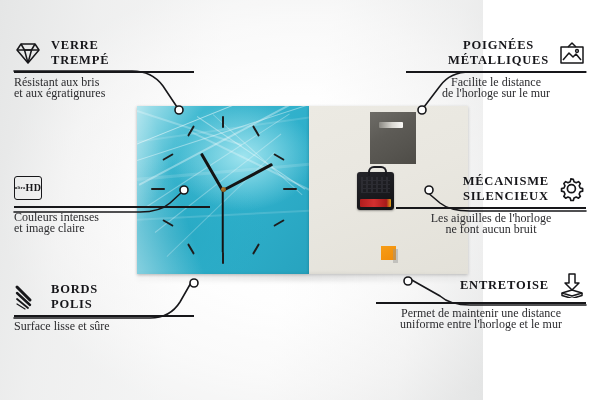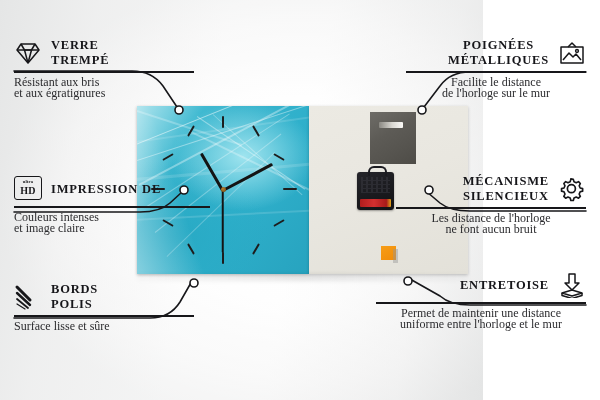--- a/index.html
+++ b/index.html
@@ -95,21 +95,21 @@
   }
   .rule{height:1.6px;background:#17171a;margin:4px 0 4px;}
   .cdesc{
     font-family:"Liberation Serif", serif;
     font-size:12px;line-height:11.6px;color:#2b2b2e;
   }
   .icon{width:28px;height:26px;flex:0 0 28px;display:block;}
   .icon svg{display:block;width:28px;height:26px;}
   .hdbox{
     width:26px;height:22px;border:1.5px solid #17171a;border-radius:3px;
-    display:flex;flex-direction:column;align-items:center;justify-content:center;
+    display:flex;flex-direction:row;align-items:center;justify-content:center;
     line-height:1;
   }
   .hdbox .u{font-size:4.6px;font-weight:bold;letter-spacing:.2px;color:#17171a;}
   .hdbox .h{font-size:10px;font-weight:bold;letter-spacing:.3px;color:#17171a;margin-top:.5px;}
 </style>
 </head>
 <body>
 
 <div id="stage">
 
@@ -208,21 +208,21 @@
 
   <div class="callout left" style="left:14px;top:176px;width:196px;">
     <div class="chead">
       <span class="icon">
         <span class="hdbox">
           <span class="u">ultra</span>
           <span class="h">HD</span>
         </span>
       </span>
       <span class="ctitle">
-        <span>IMPRESSION DE</span><br>
+        <br>
       </span>
     </div>
     <div class="rule"></div>
     <div class="cdesc">
       <span>Couleurs intenses</span><br>
       <span>et image claire</span>
     </div>
   </div>
 
   <div class="callout left" style="left:14px;top:282px;width:180px;">
@@ -282,21 +282,21 @@
         </g>
           </svg>
       </span>
       <span class="ctitle">
         <span>MÉCANISME</span><br>
         <span>SILENCIEUX</span>
       </span>
     </div>
     <div class="rule"></div>
     <div class="cdesc">
-      <span>Les distance de l'horloge</span><br>
+      <span>Les aiguilles de l'horloge</span><br>
       <span>ne font aucun bruit</span>
     </div>
   </div>
 
   <div class="callout right" style="left:376px;top:272px;width:210px;">
     <div class="chead">
       <span class="icon">
         <svg viewBox="0 0 28 26">
             <g fill="none" stroke="#17171a" stroke-width="1.5" stroke-linejoin="round">
           <path d="M11 2 h6 v9 h4 l-7 7 -7-7 h4 z"></path>

